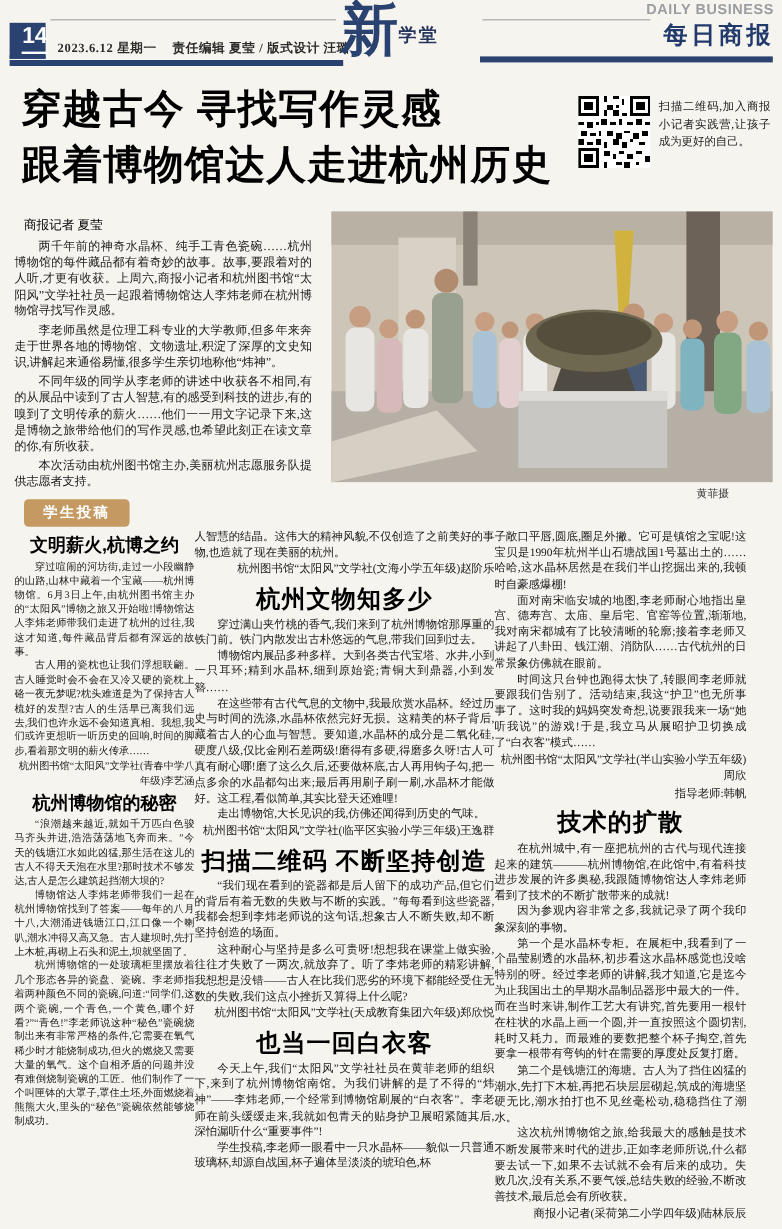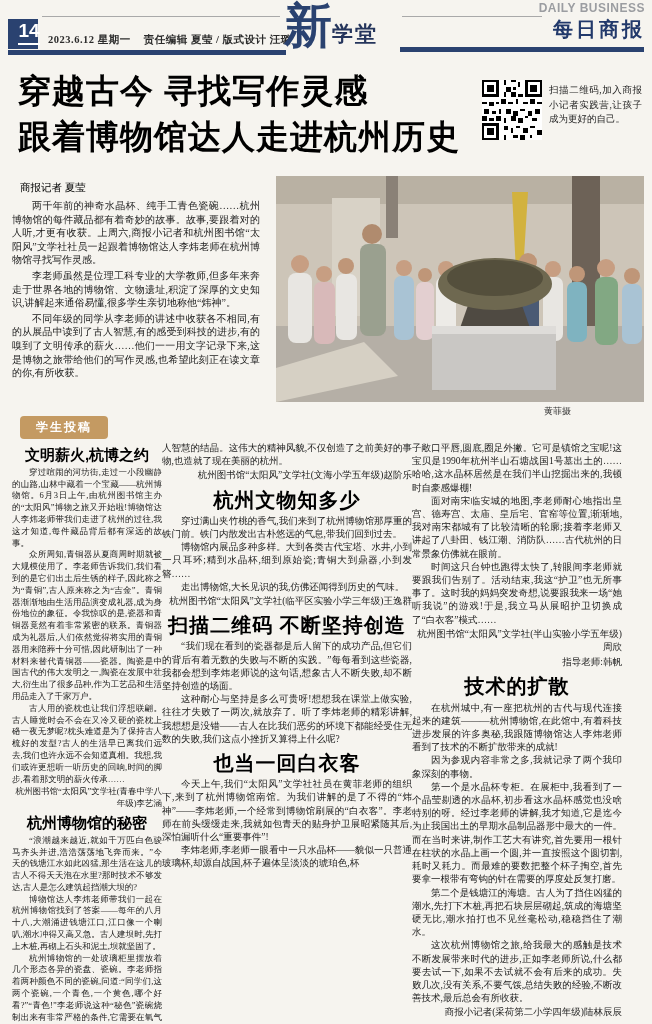--- a/index.html
+++ b/index.html
@@ -13,38 +13,38 @@
   .pagenum { position:absolute; left:8px; top:19px; width:30px; height:30px; background:#2a4270;
              color:#fff; font-family:"Liberation Sans",sans-serif; font-weight:bold; font-size:19px;
              display:flex; align-items:flex-start; justify-content:center; border-bottom:3px solid #2a4270;padding-left:12px; }
   .pagenum span { border-bottom:2px solid #fff; line-height:24px; }
   .dateline { position:absolute; left:48px; top:33px; font-family:Liberation Serif, serif;
               font-size:10.5px; font-weight:bold; color:#2b2b2b; letter-spacing:0.5px; }
   .dateline .ed { margin-left:10px; }
   .masthead { position:absolute; left:284px; top:0; width:120px; height:56px; }
   .xin { position:absolute; left:0; top:0; font-size:48px; line-height:52px; color:#2a4270;
          font-weight:bold; font-family:"Liberation Serif",serif; }
-  .xuetang { position:absolute; left:48px; top:20px; font-size:21px; font-weight:bold; color:#25355c;
+  .xuetang { position:absolute; left:48px; top:20px; font-size:15px; font-weight:bold; color:#25355c;
              letter-spacing:2px; font-family:"Liberation Sans",sans-serif; }
   .brand { position:absolute; right:7px; top:1px; text-align:right; }
   .brand-en { font-family:"Liberation Sans",sans-serif; font-weight:bold; font-size:12px;
               color:#9b9da1; letter-spacing:0.5px; }
   .brand-cn { font-size:20px; font-weight:bold; color:#22396b; letter-spacing:3px; margin-top:1px; }
 
   
   .headline { position:absolute; left:18px; top:68px; font-family:"Liberation Sans",sans-serif;
               font-weight:900; font-size:33px; line-height:46px; color:#000; letter-spacing:1px; }
   .qrbox { position:absolute; left:482px; top:80px; width:60px; height:60px; }
   .qrcaption { position:absolute; left:549px; top:83px; width:93px; font-size:9.5px; line-height:14.5px;
                text-align:justify; color:#222; }
   .byline { position:absolute; left:20px; top:181px; font-size:10.5px; color:#000; }
   .intro { position:absolute; left:12px; top:199px; width:248px; }
   .intro p { font-size:10px; line-height:13.6px; text-indent:2em; text-align:justify; margin-bottom:2px; }
   .photo { position:absolute; left:276px; top:176px; width:368px; height:226px; overflow:hidden; }
-  .credit { position:absolute; left:544px; top:405px; width:100px; text-align:left; font-size:9px; color:#333; }
+  .credit { position:absolute; left:544px; top:405px; width:100px; text-align:center; font-size:9px; color:#333; }
 
   
   .badge { position:absolute; left:20px; top:416px; background:#c49a62; color:#fff;
            font-family:"Liberation Sans",sans-serif; font-weight:bold; font-size:12px;
            padding:3px 16px; border-radius:4px; letter-spacing:2px; }
 
   
   .columns { position:absolute; left:12px; top:442px; width:630px; height:580px; display:flex; }
   .col { overflow:hidden; height:580px; }
   .col1 { width:150px; font-size:8.5px; line-height:11.8px; }
@@ -154,20 +154,21 @@
       </g>
     </svg>
   </div>
   <div class="qrcaption">扫描二维码,加入商报小记者实践营,让孩子成为更好的自己。</div>
 
   <div class="byline">商报记者 夏莹</div>
   <div class="intro">
     <p>两千年前的神奇水晶杯、纯手工青色瓷碗……杭州博物馆的每件藏品都有着奇妙的故事。故事,要跟着对的人听,才更有收获。上周六,商报小记者和杭州图书馆“太阳风”文学社社员一起跟着博物馆达人李炜老师在杭州博物馆寻找写作灵感。</p>
     <p>李老师虽然是位理工科专业的大学教师,但多年来奔走于世界各地的博物馆、文物遗址,积淀了深厚的文史知识,讲解起来通俗易懂,很多学生亲切地称他“炜神”。</p>
     <p>不同年级的同学从李老师的讲述中收获各不相同,有的从展品中读到了古人智慧,有的感受到科技的进步,有的嗅到了文明传承的薪火……他们一一用文字记录下来,这是博物之旅带给他们的写作灵感,也希望此刻正在读文章的你,有所收获。</p>
+    <p>本次活动由杭州图书馆主办,美丽杭州志愿服务队提供志愿者支持。</p>
   </div>
 
   <div class="photo">
     <svg viewBox="0 0 368 226" width="368" height="226">
       <rect width="368" height="226" fill="#cdc5b8"></rect>
       <rect x="0" y="0" width="368" height="28" fill="#b9b1a3"></rect>
       <rect x="296" y="0" width="28" height="170" fill="#6d6257"></rect>
       <rect x="110" y="0" width="12" height="62" fill="#8a8177"></rect>
       <rect x="0" y="150" width="368" height="76" fill="#b5afa6"></rect>
       <rect x="56" y="22" width="48" height="118" fill="#d8d2c6"></rect>
@@ -208,44 +209,45 @@
   </div>
   <div class="credit">黄菲摄</div>
 
   <div class="badge">学生投稿</div>
 
   <div class="columns">
 
     <div class="col col1">
       <div class="etitle">文明薪火,杭博之约</div>
       <p class="colp">穿过喧闹的河坊街,走过一小段幽静的山路,山林中藏着一个宝藏——杭州博物馆。6月3日上午,由杭州图书馆主办的“太阳风”博物之旅又开始啦!博物馆达人李炜老师带我们走进了杭州的过往,我这才知道,每件藏品背后都有深远的故事。</p>
-      <p class="colp">众所周知,青铜器从夏商周时期就被大规模使用了。李老师告诉我们,我们看到的是它们出土后生锈的样子,因此称之为“青铜”,古人原来称之为“吉金”。青铜器渐渐地由生活用品演变成礼器,成为身份地位的象征。令我惊叹的是,瓷器和青铜器竟然有着非常紧密的联系。青铜器成为礼器后,人们依然觉得将实用的青铜器用来陪葬十分可惜,因此研制出了一种材料来替代青铜器——瓷器。陶瓷是中国古代的伟大发明之一,陶瓷在发展中壮大,衍生出了很多品种,作为工艺品和生活用品走入了千家万户。</p>
       <p class="colp">古人用的瓷枕也让我们浮想联翩。古人睡觉时会不会在又冷又硬的瓷枕上硌一夜无梦呢?枕头难道是为了保持古人梳好的发型?古人的生活早已离我们远去,我们也许永远不会知道真相。我想,我们或许更想听一听历史的回响,时间的脚步,看着那文明的薪火传承……</p>
       <p class="sig">杭州图书馆“太阳风”文学社(青春中学八年级)李艺涵</p>
       <div class="etitle">杭州博物馆的秘密</div>
       <p class="colp">“浪潮越来越近,就如千万匹白色骏马齐头并进,浩浩荡荡地飞奔而来。”今天的钱塘江水如此凶猛,那生活在这儿的古人不得天天泡在水里?那时技术不够发达,古人是怎么建筑起挡潮大坝的?</p>
       <p class="colp">博物馆达人李炜老师带我们一起在杭州博物馆找到了答案——每年的八月十八,大潮涌进钱塘江口,江口像一个喇叭,潮水冲得又高又急。古人建坝时,先打上木桩,再砌上石头和泥土,坝就坚固了。</p>
       <p class="colp">杭州博物馆的一处玻璃柜里摆放着几个形态各异的瓷盘、瓷碗。李老师指着两种颜色不同的瓷碗,问道:“同学们,这两个瓷碗,一个青色,一个黄色,哪个好看?”“青色!”李老师说这种“秘色”瓷碗烧制出来有非常严格的条件,它需要在氧气稀少时才能烧制成功,但火的燃烧又需要大量的氧气。这个自相矛盾的问题并没有难倒烧制瓷碗的工匠。他们制作了一个叫匣钵的大罩子,罩住土坯,外面燃烧着熊熊大火,里头的“秘色”瓷碗依然能够烧制成功。</p>
 
     </div>
 
     <div class="col col2">
       <p class="colp cont">人智慧的结晶。这伟大的精神风貌,不仅创造了之前美好的事物,也造就了现在美丽的杭州。</p>
       <p class="sig">杭州图书馆“太阳风”文学社(文海小学五年级)赵阶乐</p>
       <div class="etitle">杭州文物知多少</div>
       <p class="colp">穿过满山夹竹桃的香气,我们来到了杭州博物馆那厚重的铁门前。铁门内散发出古朴悠远的气息,带我们回到过去。</p>
       <p class="colp">博物馆内展品多种多样。大到各类古代宝塔、水井,小到一只耳环;精到水晶杯,细到原始瓷;青铜大到鼎器,小到发簪……</p>
+      <p class="colp">在这些带有古代气息的文物中,我最欣赏水晶杯。经过历史与时间的洗涤,水晶杯依然完好无损。这精美的杯子背后,藏着古人的心血与智慧。要知道,水晶杯的成分是二氧化硅,硬度八级,仅比金刚石差两级!磨得有多硬,得磨多久呀!古人可真有耐心哪!磨了这么久后,还要做杯底,古人再用钩子勾,把一点多余的水晶都勾出来;最后再用刷子刷一刷,水晶杯才能做好。这工程,看似简单,其实比登天还难哩!</p>
       <p class="colp">走出博物馆,大长见识的我,仿佛还闻得到历史的气味。</p>
       <p class="sig">杭州图书馆“太阳风”文学社(临平区实验小学三年级)王逸群</p>
       <div class="etitle">扫描二维码 不断坚持创造</div>
       <p class="colp">“我们现在看到的瓷器都是后人留下的成功产品,但它们的背后有着无数的失败与不断的实践。”每每看到这些瓷器,我都会想到李炜老师说的这句话,想象古人不断失败,却不断坚持创造的场面。</p>
       <p class="colp">这种耐心与坚持是多么可贵呀!想想我在课堂上做实验,往往才失败了一两次,就放弃了。听了李炜老师的精彩讲解,我想想是没错——古人在比我们恶劣的环境下都能经受住无数的失败,我们这点小挫折又算得上什么呢?</p>
+      <p class="sig">杭州图书馆“太阳风”文学社(天成教育集团六年级)郑欣悦</p>
       <div class="etitle">也当一回白衣客</div>
       <p class="colp">今天上午,我们“太阳风”文学社社员在黄菲老师的组织下,来到了杭州博物馆南馆。为我们讲解的是了不得的“炜神”——李炜老师,一个经常到博物馆刷展的“白衣客”。李老师在前头缓缓走来,我就如包青天的贴身护卫展昭紧随其后,深怕漏听什么“重要事件”!</p>
-      <p class="colp">李炜老师,李老师一眼看中一只水晶杯——貌似一只普通玻璃杯,却源自战国,杯子遍体呈淡淡的琥珀色,杯</p>
+      <p class="colp">学生投稿,李老师一眼看中一只水晶杯——貌似一只普通玻璃杯,却源自战国,杯子遍体呈淡淡的琥珀色,杯</p>
     </div>
 
     <div class="col col3">
       <p class="colp cont">子敞口平唇,圆底,圈足外撇。它可是镇馆之宝呢!这宝贝是1990年杭州半山石塘战国1号墓出土的……哈哈,这水晶杯居然是在我们半山挖掘出来的,我顿时自豪感爆棚!</p>
       <p class="colp">面对南宋临安城的地图,李老师耐心地指出皇宫、德寿宫、太庙、皇后宅、官窑等位置,渐渐地,我对南宋都城有了比较清晰的轮廓;接着李老师又讲起了八卦田、钱江潮、消防队……古代杭州的日常景象仿佛就在眼前。</p>
       <p class="colp">时间这只台钟也跑得太快了,转眼间李老师就要跟我们告别了。活动结束,我这“护卫”也无所事事了。这时我的妈妈突发奇想,说要跟我来一场“她听我说”的游戏!于是,我立马从展昭护卫切换成了“白衣客”模式……</p>
       <p class="sig">杭州图书馆“太阳风”文学社(半山实验小学五年级)周欣</p>
       <p class="mentor">指导老师:韩帆</p>
       <div class="etitle">技术的扩散</div>
       <p class="colp">在杭州城中,有一座把杭州的古代与现代连接起来的建筑———杭州博物馆,在此馆中,有着科技进步发展的许多奥秘,我跟随博物馆达人李炜老师看到了技术的不断扩散带来的成就!</p>

